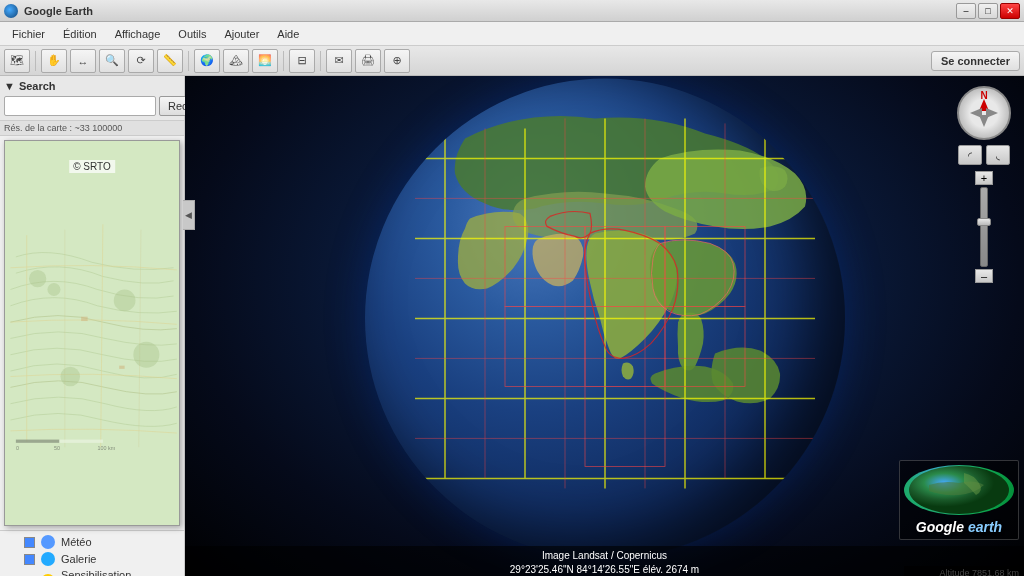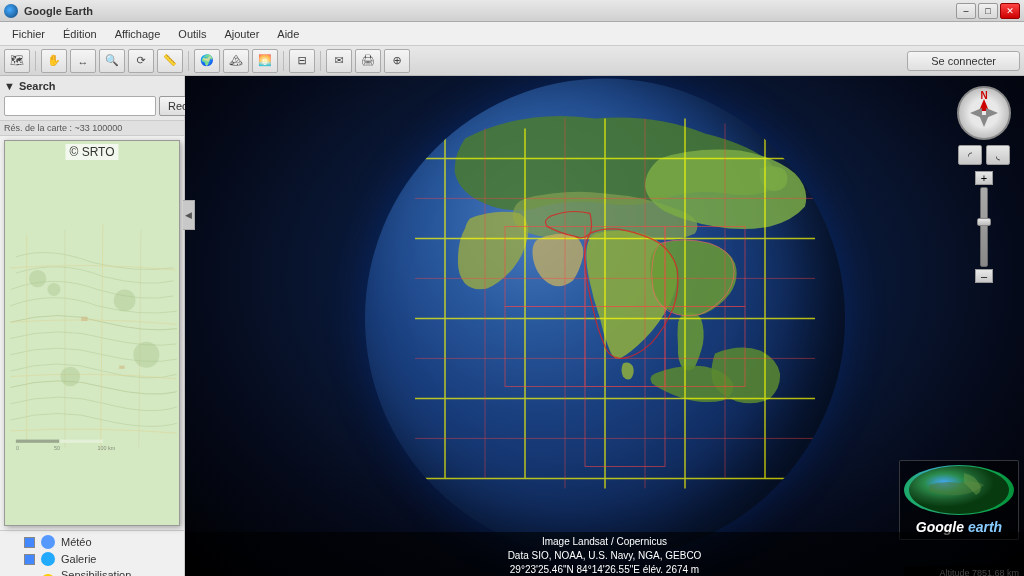--- a/index.html
+++ b/index.html
@@ -47,27 +47,28 @@
       width: 26px; height: 24px;
       background: linear-gradient(to bottom, #f5f5f5, #e0e0e0);
       border: 1px solid #aaa;
       border-radius: 2px;
       display: flex; align-items: center; justify-content: center;
       cursor: pointer; font-size: 11px; color: #444;
     }
     .toolbar-sep { width: 1px; height: 20px; background: #bbb; margin: 0 2px; }
     #connect-btn {
       margin-left: auto;
-      padding: 3px 23px;
+      padding: 3px 9px;
       background: linear-gradient(to bottom, #f5f5f5, #e0e0e0);
       border: 1px solid #aaa;
       border-radius: 3px;
       font-size: 11px;
       cursor: pointer;
       color: #333;
+      font-weight: bold;
     }
 
     
     #main {
       display: flex;
       height: calc(576px - 22px - 20px - 30px);
       background: #1a1a2e;
     }
 
     
@@ -137,24 +138,24 @@
       width: 100%;
       height: 100%;
       background:
         linear-gradient(rgba(180,200,160,0.3) 1px, transparent 1px),
         linear-gradient(90deg, rgba(180,200,160,0.3) 1px, transparent 1px),
         linear-gradient(to br, #c8ddb0, #d8e8c0, #c0d4a8, #cce0b0, #b8d0a0);
       background-size: 20px 20px, 20px 20px, 100% 100%;
     }
     #topo-map-header {
       position: absolute;
-      top: 3px;
+      top: 19px;
       left: 50%;
       transform: translateX(-50%);
-      font-size: 12px;
+      font-size: 10px;
       color: #333;
       background: rgba(255,255,255,0.7);
       padding: 1px 4px;
       white-space: nowrap;
     }
     
     #topo-svg {
       position: absolute;
       top: 0; left: 0;
       width: 100%; height: 100%;
@@ -635,18 +636,17 @@
         <span style="color:#fff;text-align:center;">Google </span><span style="color:#88ccff; font-style:italic;">earth</span>
       </div>
     </div>
 
     <div id="altitude-bar">
       <span>Altitude 7851.68 km</span>
     </div>
 
     <div id="status-bar">
       <div>Image Landsat / Copernicus</div>
-      <div>Data SIO, NOAA, U.S. Navy, NGA, GEBCO</div>
       <div>29°23'25.46"N  84°14'26.55"E  élév. 2674 m</div>
     </div>
   </div>
 
 </div>
 
 </body></html>

